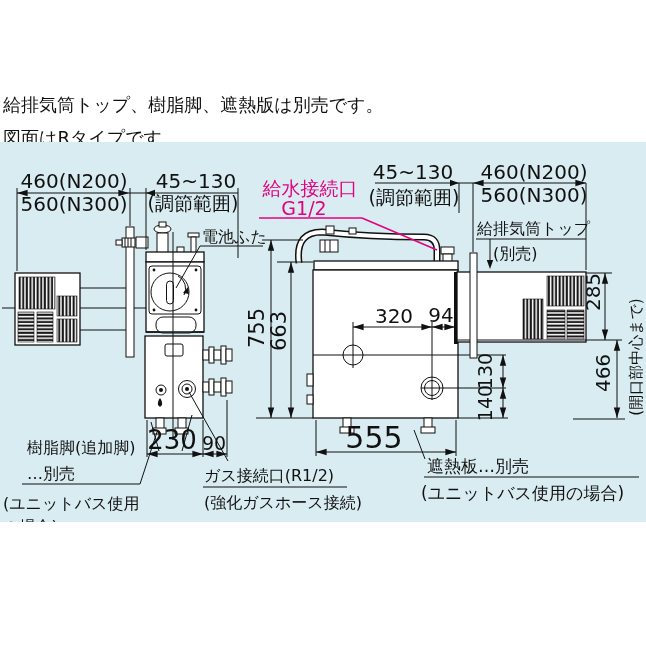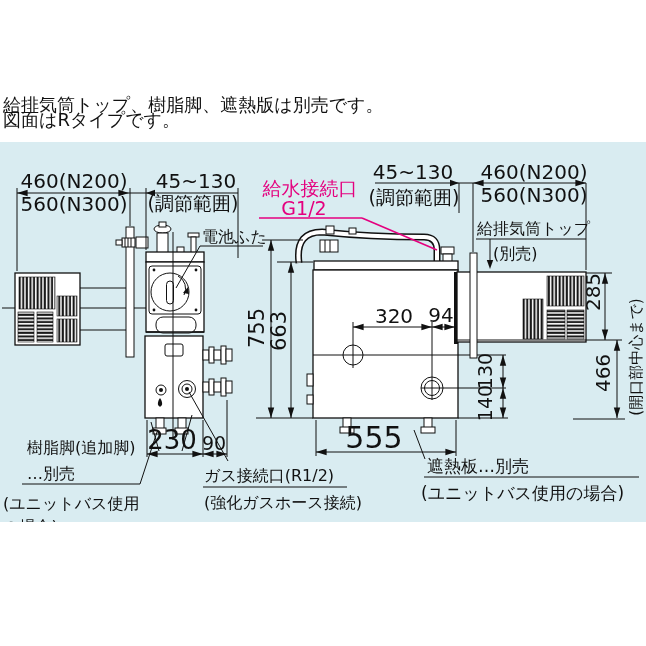--- a/index.html
+++ b/index.html
@@ -18,21 +18,21 @@
   .w1{fill:#ffffff;stroke:#111;stroke-width:1;}
   .pk{stroke:#e4007f;stroke-width:1.6;fill:none;}
   .blk{fill:#111;}
 </style>
 </head>
 <body>
 
 <div class="page">
 
   <div class="note" style="top:93px">給排気筒トップ、樹脂脚、遮熱版は別売です。</div>
-  <div class="note" style="top:108px">図面はRタイプです。</div>
+  <div class="note" style="top:126px">図面はRタイプです。</div>
 
   <div class="panel"></div>
 
   <svg width="646" height="646" viewBox="0 0 646 646">
     <defs>
       <marker id="ar" viewBox="0 0 10 8" refX="10" refY="4" markerWidth="11" markerHeight="8.5" orient="auto-start-reverse">
         <path d="M0,1 L10,4 L0,7 z" fill="#111"></path>
       </marker>
       <pattern id="vs" width="3.6" height="4" patternUnits="userSpaceOnUse">
         <rect width="3.6" height="4" fill="#fff"></rect>

